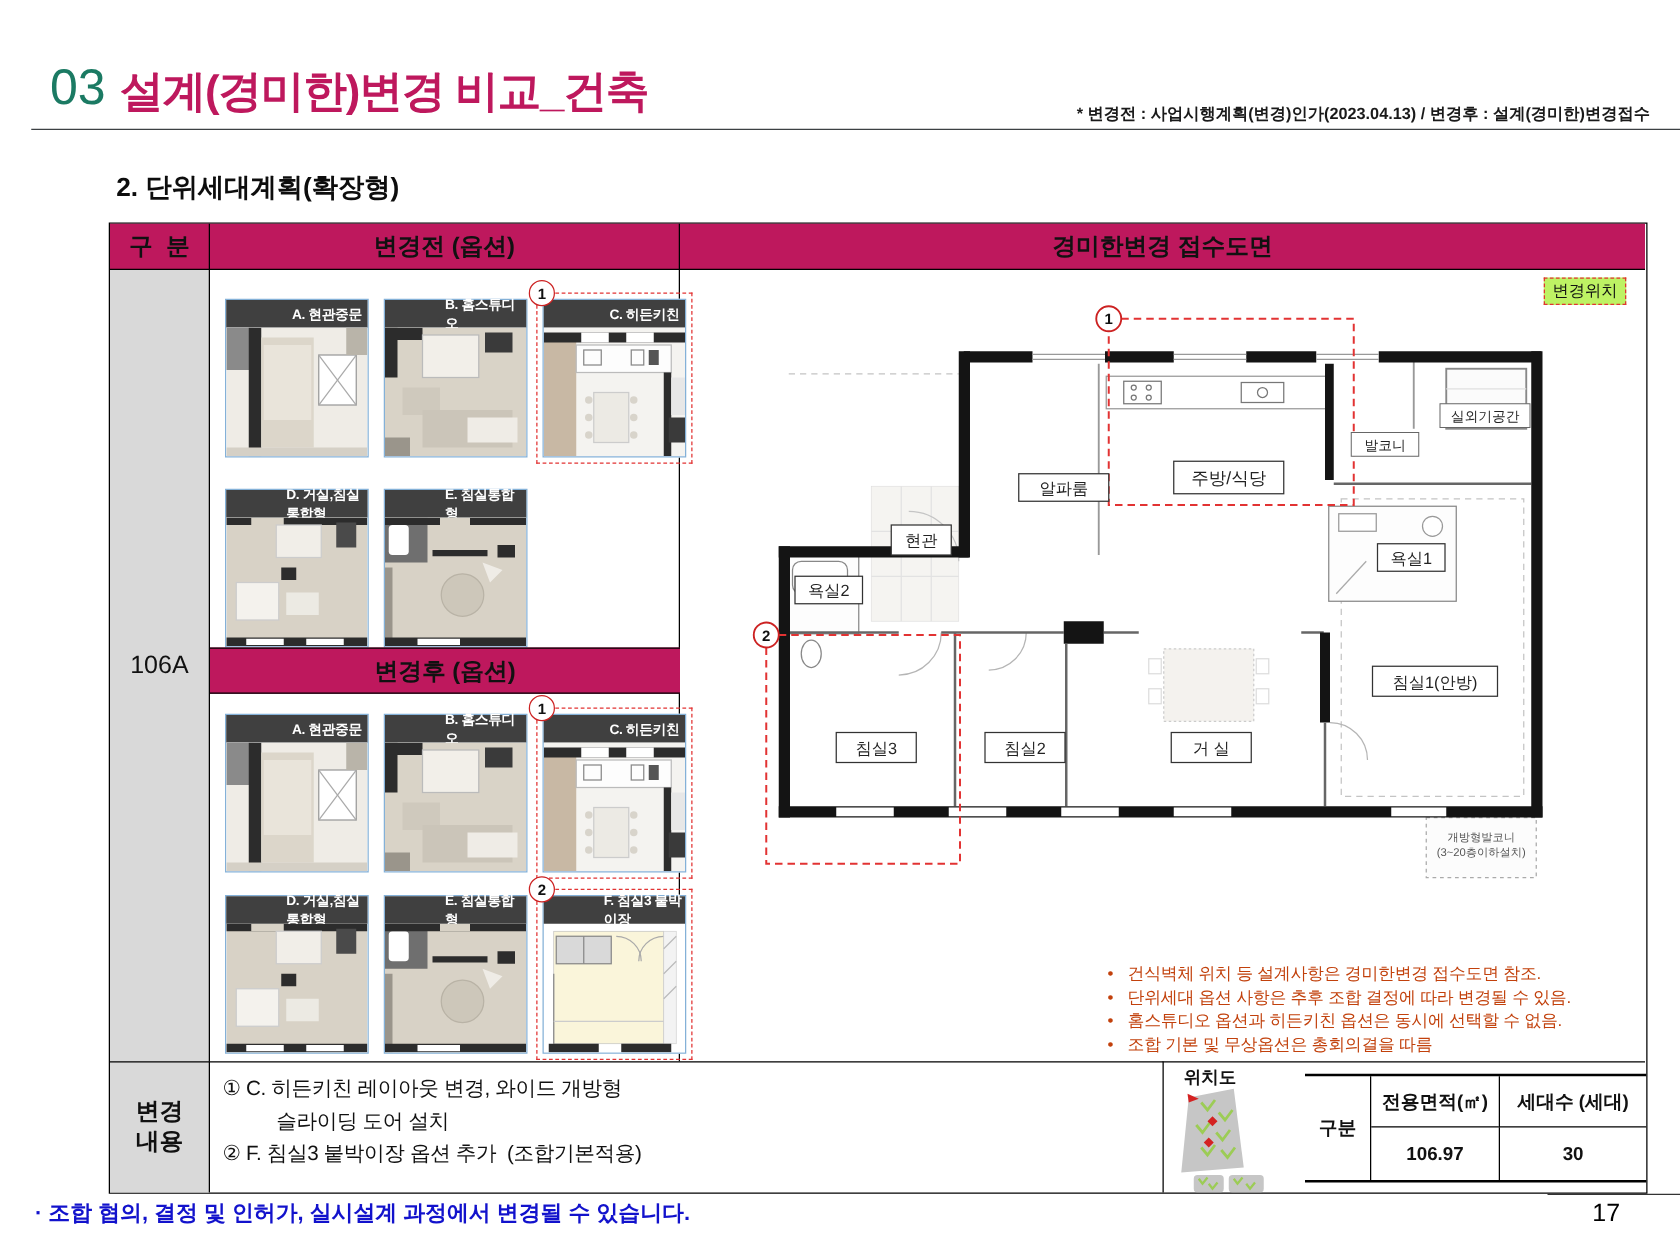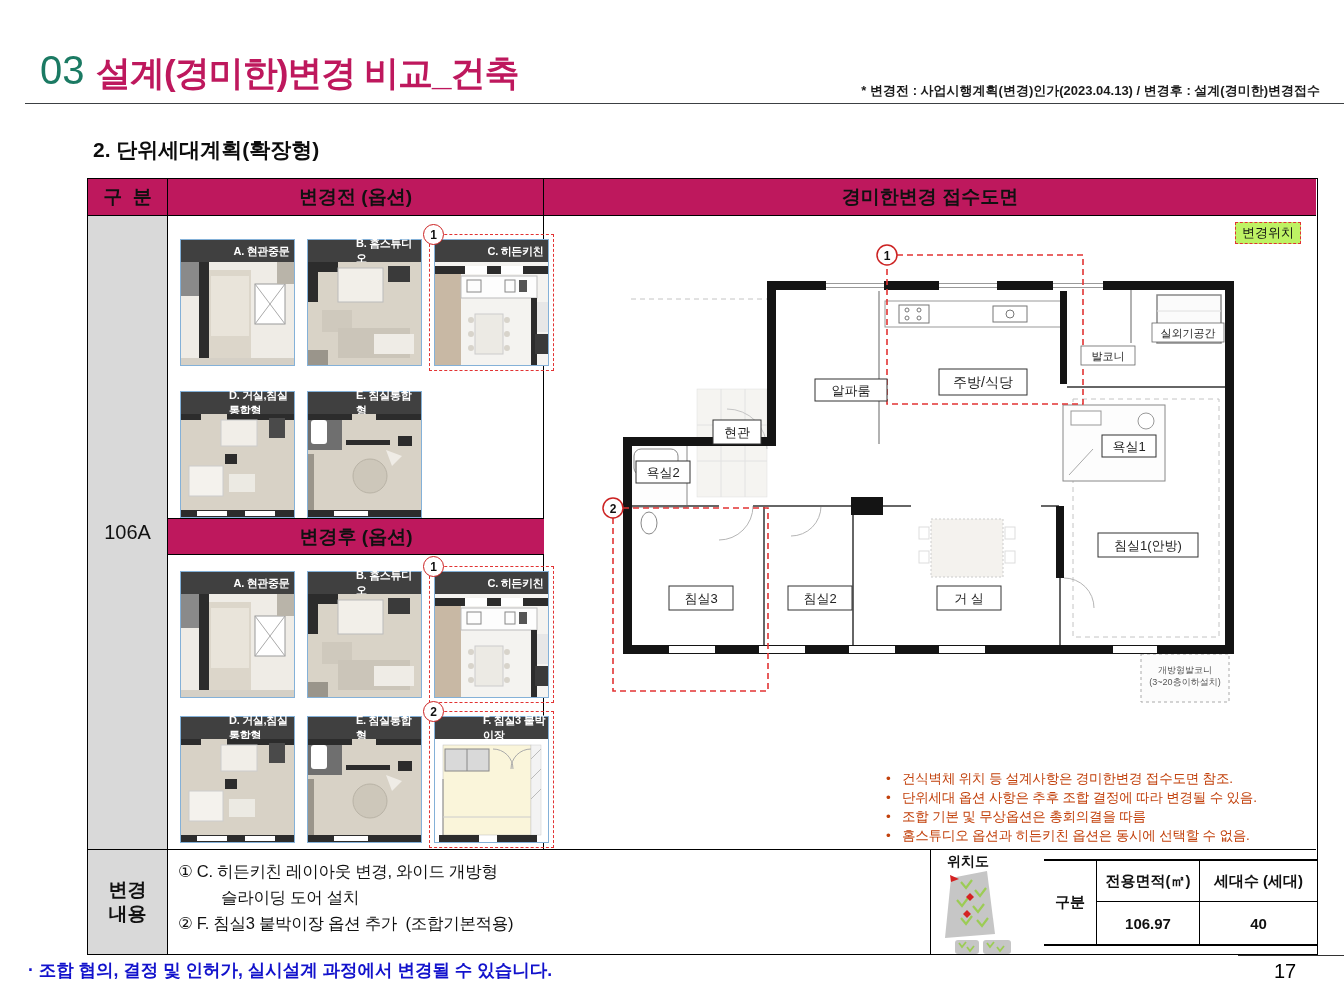--- a/index.html
+++ b/index.html
@@ -441,22 +441,22 @@
           </g>
         <g>
           <text x="584" y="434" text-anchor="middle" font-size="9" fill="#555">개방형발코니</text>
           <text x="584" y="446" text-anchor="middle" font-size="9" fill="#555">(3~20층이하설치)</text>
         </g>
       </svg>
 
       <div class="abs bullets" style="left:340px;top:553px;width:432px;">
         <div class="bullet">건식벽체 위치 등 설계사항은 경미한변경 접수도면 참조.</div>
         <div class="bullet">단위세대 옵션 사항은 추후 조합 결정에 따라 변경될 수 있음.</div>
+        <div class="bullet">홈스튜디오 옵션과 히든키친 옵션은 동시에 선택할 수 없음.</div>
         <div class="bullet">조합 기본 및 무상옵션은 총회의결을 따름</div>
-        <div class="bullet">홈스튜디오 옵션과 히든키친 옵션은 동시에 선택할 수 없음.</div>
       </div>
     </div>
 
     <div class="cell graycell bdr-t bdr-r" style="left:0;top:670px;width:80px;height:105px;display:flex;align-items:center;justify-content:center;">
       <div class="chg-label">
         <div>변경</div>
         <div>내용</div>
       </div>
     </div>
     <div class="cell bdr-t bdr-r chg-body" style="left:80px;top:670px;width:763px;height:105px;padding:8px 0 0 10px;">
@@ -486,21 +486,21 @@
             <path d="M30,79 l3,4 l4,-5"></path>
           <path d="M50,75 l3,4 l4,-5"></path>
             <path d="M60,79 l3,4 l4,-5"></path>
         </g>
       </svg>
       <div class="abs sumtable" style="left:113px;top:9px;">
         <div class="sum-group">구분</div>
         <div class="sum-h">전용면적(㎡)</div>
         <div class="sum-hr" style="border-bottom:1.2px solid #000;border-left:1.2px solid #000;">세대수 (세대)</div>
         <div>106.97</div>
-        <div style="border-left:1.2px solid #000;">40</div>
+        <div style="border-left:1.2px solid #000;">30</div>
       </div>
     </div>
   </div>
 
   <div class="abs footer-note">· 조합 협의, 결정 및 인허가, 실시설계 과정에서 변경될 수 있습니다.</div>
   <div class="abs page-rule"></div>
   <div class="abs page-num">17</div>
 
 </div>
 

